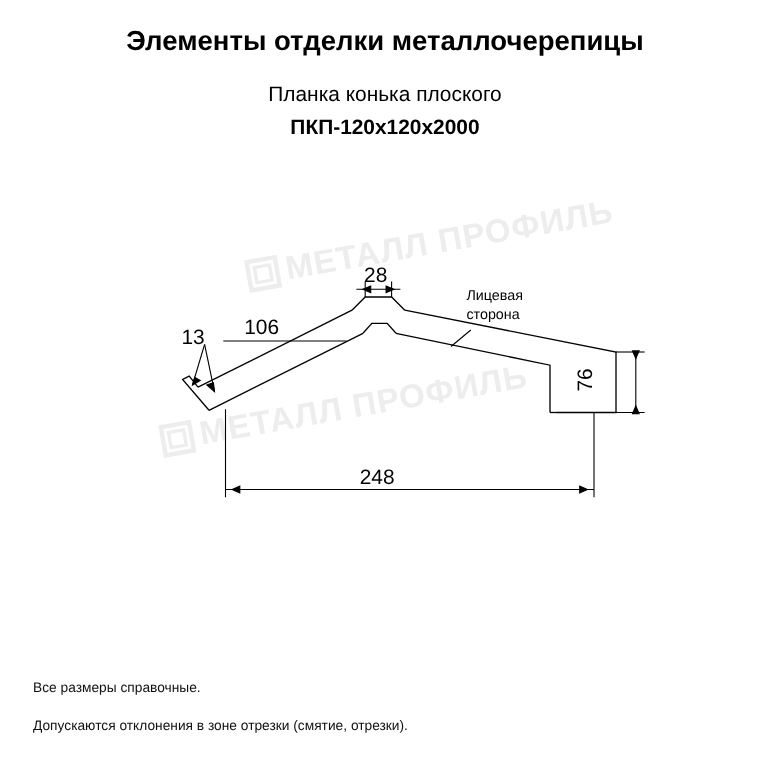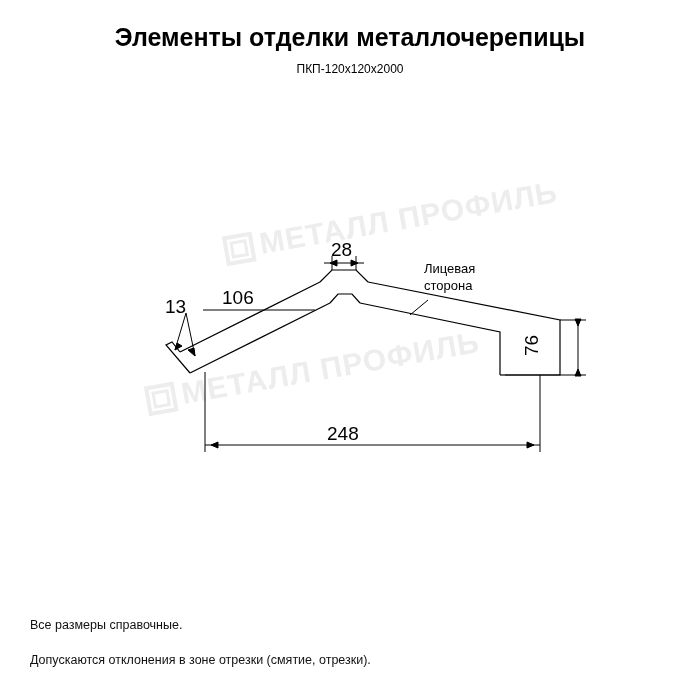--- a/index.html
+++ b/index.html
@@ -36,22 +36,22 @@
     margin: 0;
   }
   .sub-title {
     font-size: 19px;
     font-weight: normal;
     line-height: 26px;
     margin: 0;
     margin-top: 22px;
   }
   .sub-title-2 {
-    font-size: 12px;
-    font-weight: normal;
+    font-size: 19px;
+    font-weight: bold;
     line-height: 26px;
     margin: 0;
     margin-top: 4px;
   }
   .drawing-area {
     position: absolute;
     top: 160px;
     left: 0;
     width: 700px;
     height: 340px;
@@ -87,20 +87,21 @@
     letter-spacing: 1px;
   }
 </style>
 </head>
 <body>
 
 <div class="page">
 
   <div class="title-block">
     <p class="main-title">Элементы отделки металлочерепицы</p>
+    <p class="sub-title">Планка конька плоского</p>
     <p class="sub-title-2">ПКП-120х120х2000</p>
   </div>
 
   <div class="drawing-area">
     <svg width="700" height="340" viewBox="0 0 700 340">
 
       <g opacity="1">
         <g transform="translate(228,100) rotate(-10)">
           <rect x="0" y="-22" width="26" height="26" fill="none" stroke="#ededed" stroke-width="4"></rect>
           <rect x="6" y="-16" width="14" height="14" fill="none" stroke="#ededed" stroke-width="3"></rect>

